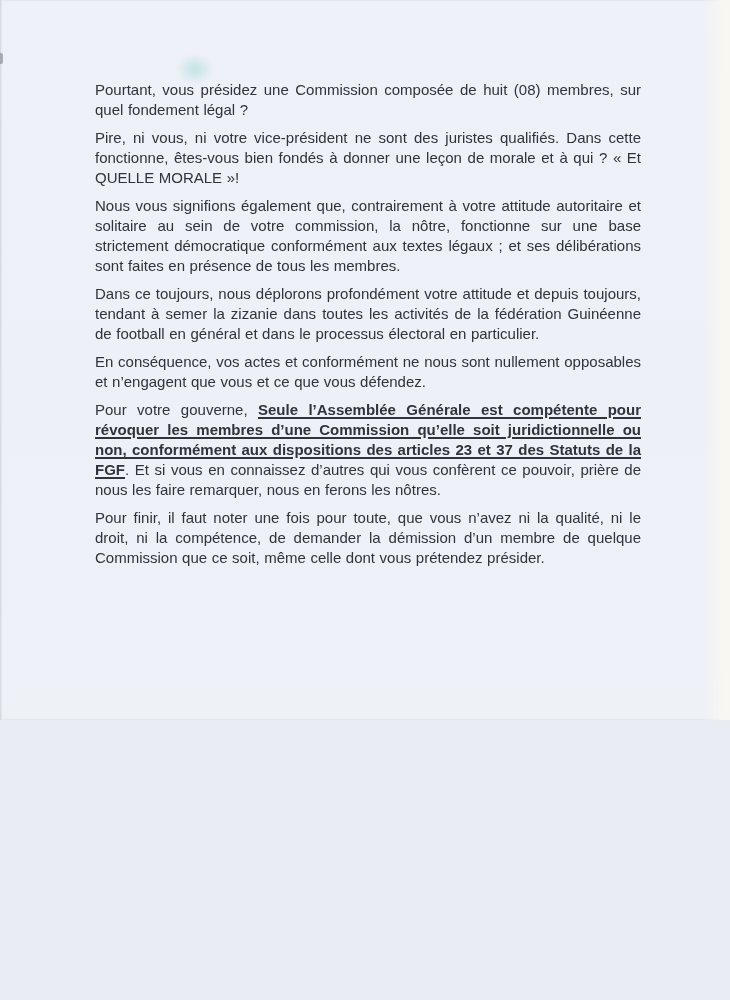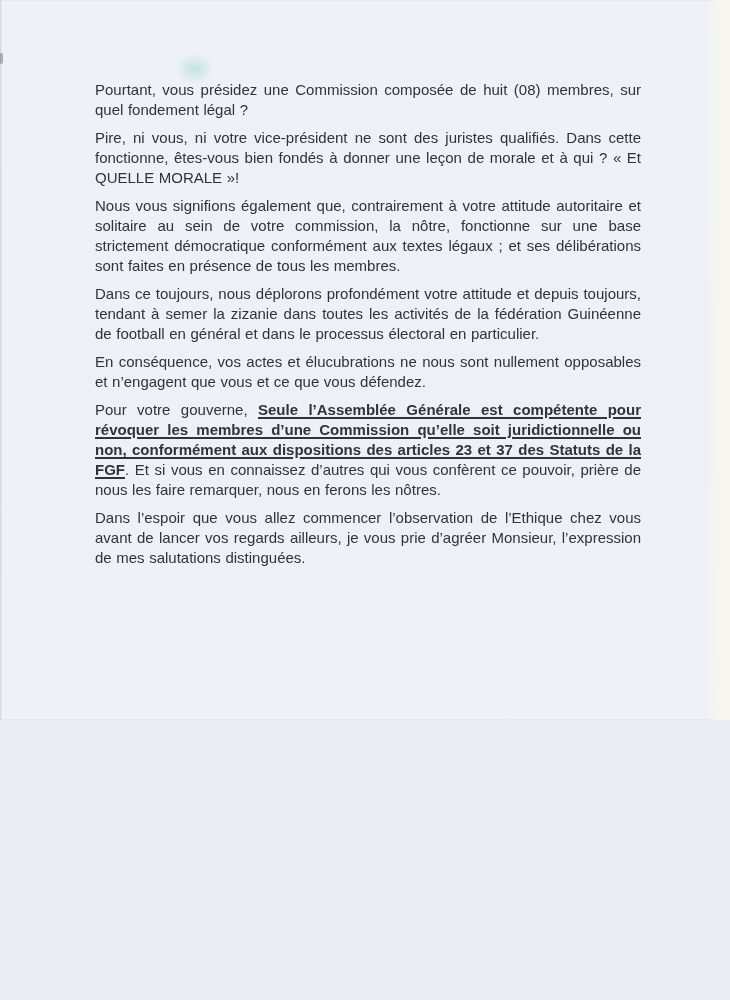--- a/index.html
+++ b/index.html
@@ -52,23 +52,23 @@
 
   <div class="right-strip"></div>
   <div class="smudge"></div>
   <div class="edge-tick"></div>
 
   <div class="letter-body">
     <p>Pourtant, vous présidez une Commission composée de huit (08) membres, sur quel fondement légal ?</p>
     <p>Pire, ni vous, ni votre vice-président ne sont des juristes qualifiés.  Dans cette fonctionne, êtes-vous bien fondés à donner une leçon de morale et à qui ? « Et QUELLE MORALE »!</p>
     <p>Nous vous signifions également que, contrairement à votre attitude autoritaire et solitaire au sein de votre commission, la nôtre, fonctionne sur une base strictement démocratique conformément aux textes légaux ; et ses délibérations sont faites en présence de tous les membres.</p>
     <p>Dans ce toujours, nous déplorons profondément  votre attitude et depuis toujours, tendant à semer la zizanie dans toutes les activités de la fédération Guinéenne de football en général et dans le  processus électoral en particulier.</p>
-    <p>En conséquence,  vos actes et élucubrations  ne nous sont nullement opposables et n’engagent que vous et ce que vous défendez.</p>
+    <p>En conséquence,  vos actes et conformément  ne nous sont nullement opposables et n’engagent que vous et ce que vous défendez.</p>
     <p><span>Pour votre gouverne, </span><span class="bu">Seule l’Assemblée Générale est compétente pour révoquer les membres d’une Commission qu’elle soit juridictionnelle ou non, conformément aux dispositions des articles 23 et 37 des Statuts de la FGF</span><span>. Et  si vous en connaissez d’autres qui vous confèrent ce pouvoir, prière  de nous les faire remarquer,  nous en ferons les nôtres.</span></p>
-    <p>Dans l’espoir que vous allez commencer l’observation de l’Ethique chez vous avant de lancer vos regards ailleurs, je vous prie d’agréer Monsieur, l’expression de mes salutations distinguées.</p>
+    <p>Pour finir, il faut noter une fois pour toute, que vous n’avez ni la qualité, ni le droit, ni la compétence, de demander la démission d’un membre de quelque Commission que ce soit, même celle dont vous prétendez présider.</p>
   </div>
 
   <div class="sig-area">
 
     
     
 
     
     
 

